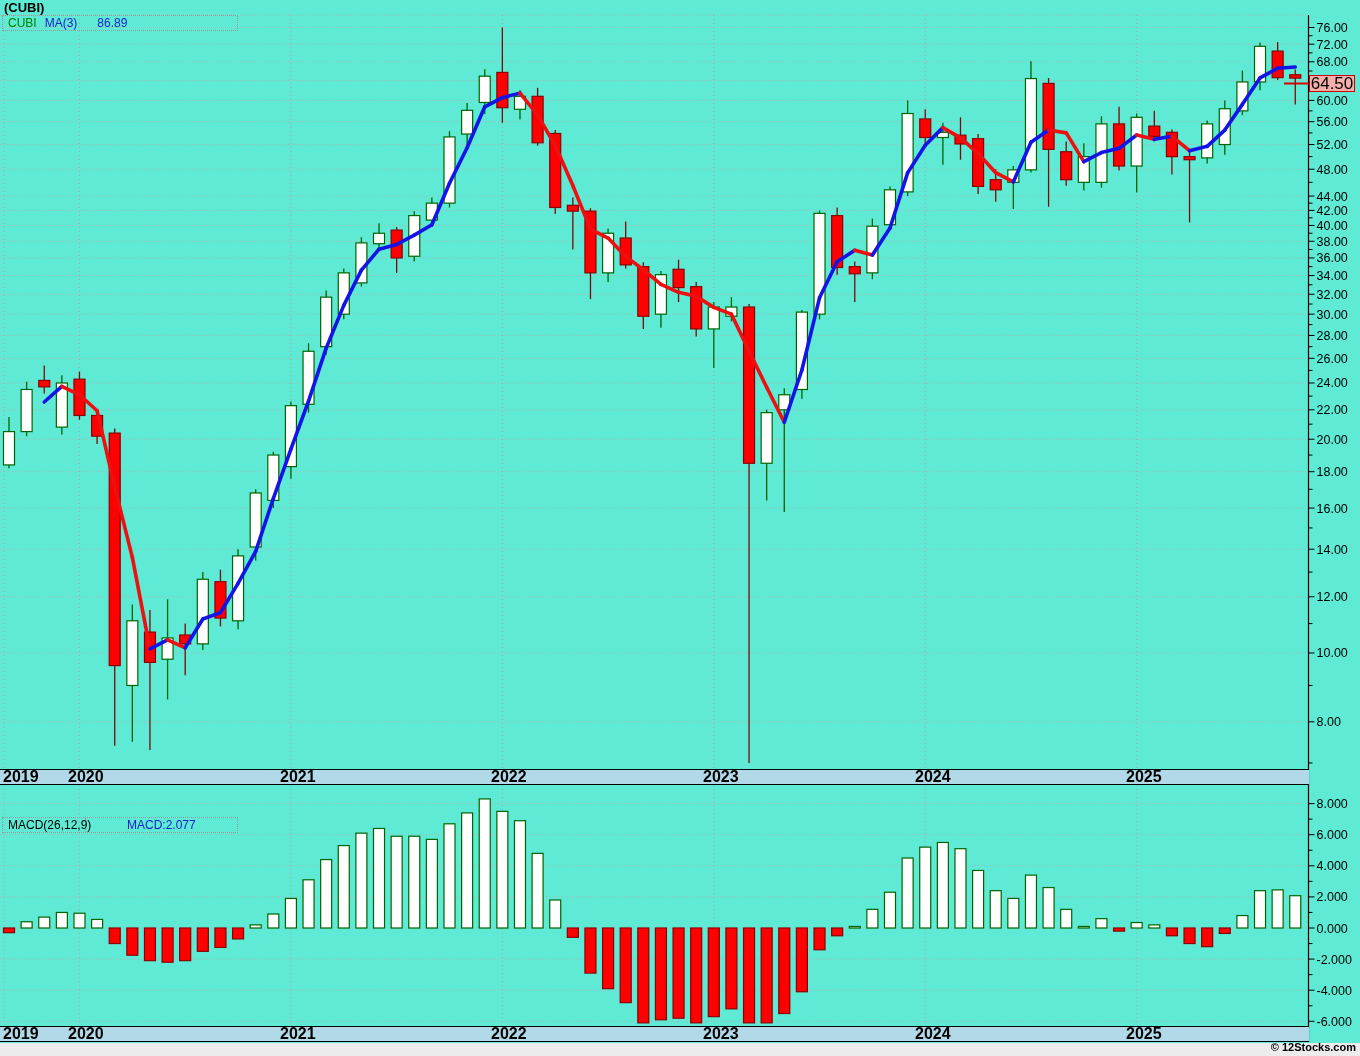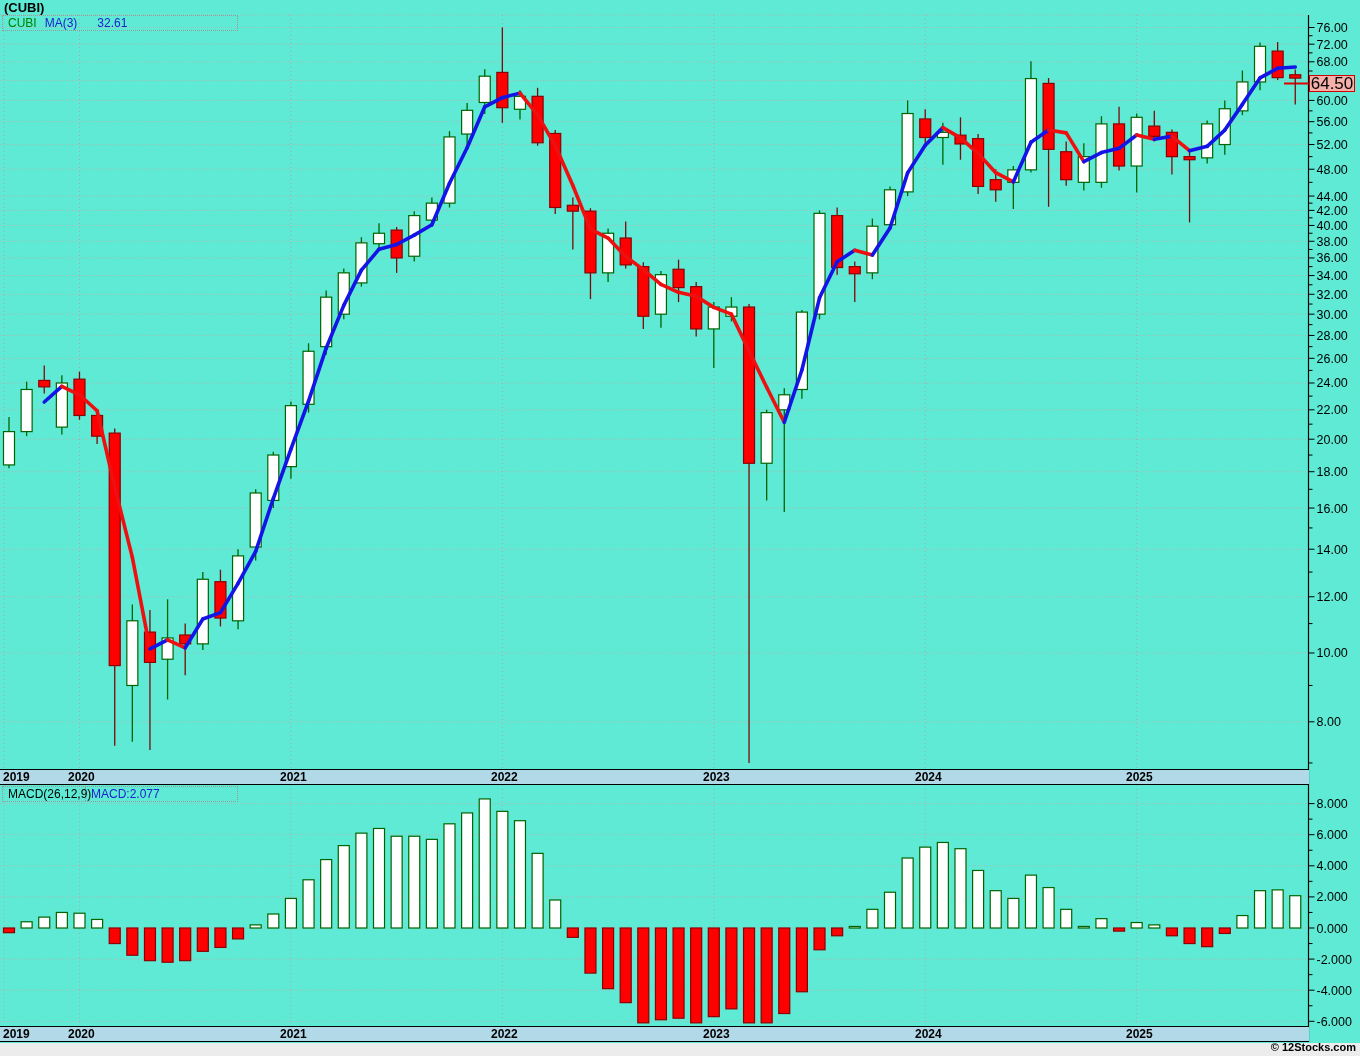--- a/index.html
+++ b/index.html
@@ -9,21 +9,21 @@
   .title{position:absolute;left:4px;top:0px;font-size:13px;font-weight:bold;color:#000;}
   .legendbox{position:absolute;left:2px;width:236px;height:16px;border:1px dotted #9a9a9a;
              display:flex;align-items:center;font-size:12px;white-space:nowrap;background:transparent;box-sizing:border-box;}
   .legendbox .cell{display:flex;align-items:flex-end;height:100%;padding:0 5px;}
   .legendbox .cell.divided{border-right:1px dotted #9a9a9a;}
   .sym{color:#008000;margin-right:8px;}
   .blue{color:#2121cc;}
   .ma-lab{color:#2121cc;margin-right:20px;}
   .strip{position:absolute;left:0;width:1309px;height:16px;background:#b2d9e8;
          border-top:1px solid #000;border-bottom:1px solid #000;box-sizing:border-box;}
-  .strip span{position:absolute;top:0px;font-size:12px;font-weight:bold;color:#000;line-height:14px;}
+  .strip span{position:absolute;top:0px;font-size:16px;font-weight:bold;color:#000;line-height:14px;}
   .badge{position:absolute;left:1309px;top:75px;width:46px;height:17px;background:#f5b0aa;
          border:1px solid #cc0000;color:#000;font-size:17px;display:flex;align-items:center;
          justify-content:center;box-sizing:border-box;}
   .footer{position:absolute;left:0;top:1043px;width:1360px;height:13px;background:#ececec;}
   .watermark{position:absolute;right:4px;top:1041px;font-size:11px;font-weight:bold;color:#000;}
   svg line.grid{stroke:#b4b4b4;stroke-width:1;stroke-dasharray:1,2;}
   svg line.vgrid{stroke:#a9a9a9;stroke-width:1;stroke-dasharray:1,3;}
   svg line.tick{stroke:#000;stroke-width:1;}
   svg text.axlab{font-family:"Liberation Sans",sans-serif;font-size:12.5px;fill:#000;}
 </style>
@@ -493,35 +493,35 @@
         <rect x="1254.52" y="890.68" width="11" height="37.32000000000005" fill="#ffffff" stroke="#006400" stroke-width="1.2"></rect>
         <rect x="1272.14" y="889.9025" width="11" height="38.09749999999997" fill="#ffffff" stroke="#006400" stroke-width="1.2"></rect>
         <rect x="1289.76" y="895.70265" width="11" height="32.29735000000005" fill="#ffffff" stroke="#006400" stroke-width="1.2"></rect>
       </g>
     </svg>
 
   <div class="legendbox" style="top:15px;">
     <div class="cell">
       <span class="sym">CUBI</span>
       <span class="ma-lab">MA(3)</span>
-      <span class="blue">32.61</span>
+      <span class="blue">86.89</span>
     </div>
   </div>
 
   <div class="strip" style="top:769px;" id="strip1">
       <span style="left: 3px;">2019</span>
       <span style="left: 68px;">2020</span>
       <span style="left: 280px;">2021</span>
       <span style="left: 491px;">2022</span>
       <span style="left: 703px;">2023</span>
       <span style="left: 915px;">2024</span>
       <span style="left: 1126px;">2025</span>
     </div>
 
-  <div class="legendbox" style="top:786px;">
+  <div class="legendbox" style="top:817px;gap:36px;">
     <div class="cell divided" style="width:72px;">
       <span>MACD(26,12,9)</span>
     </div>
     <div class="cell">
       <span class="blue">MACD:2.077</span>
     </div>
   </div>
 
   <div class="strip" style="top:1026px;" id="strip2">
       <span style="left: 3px;">2019</span>

